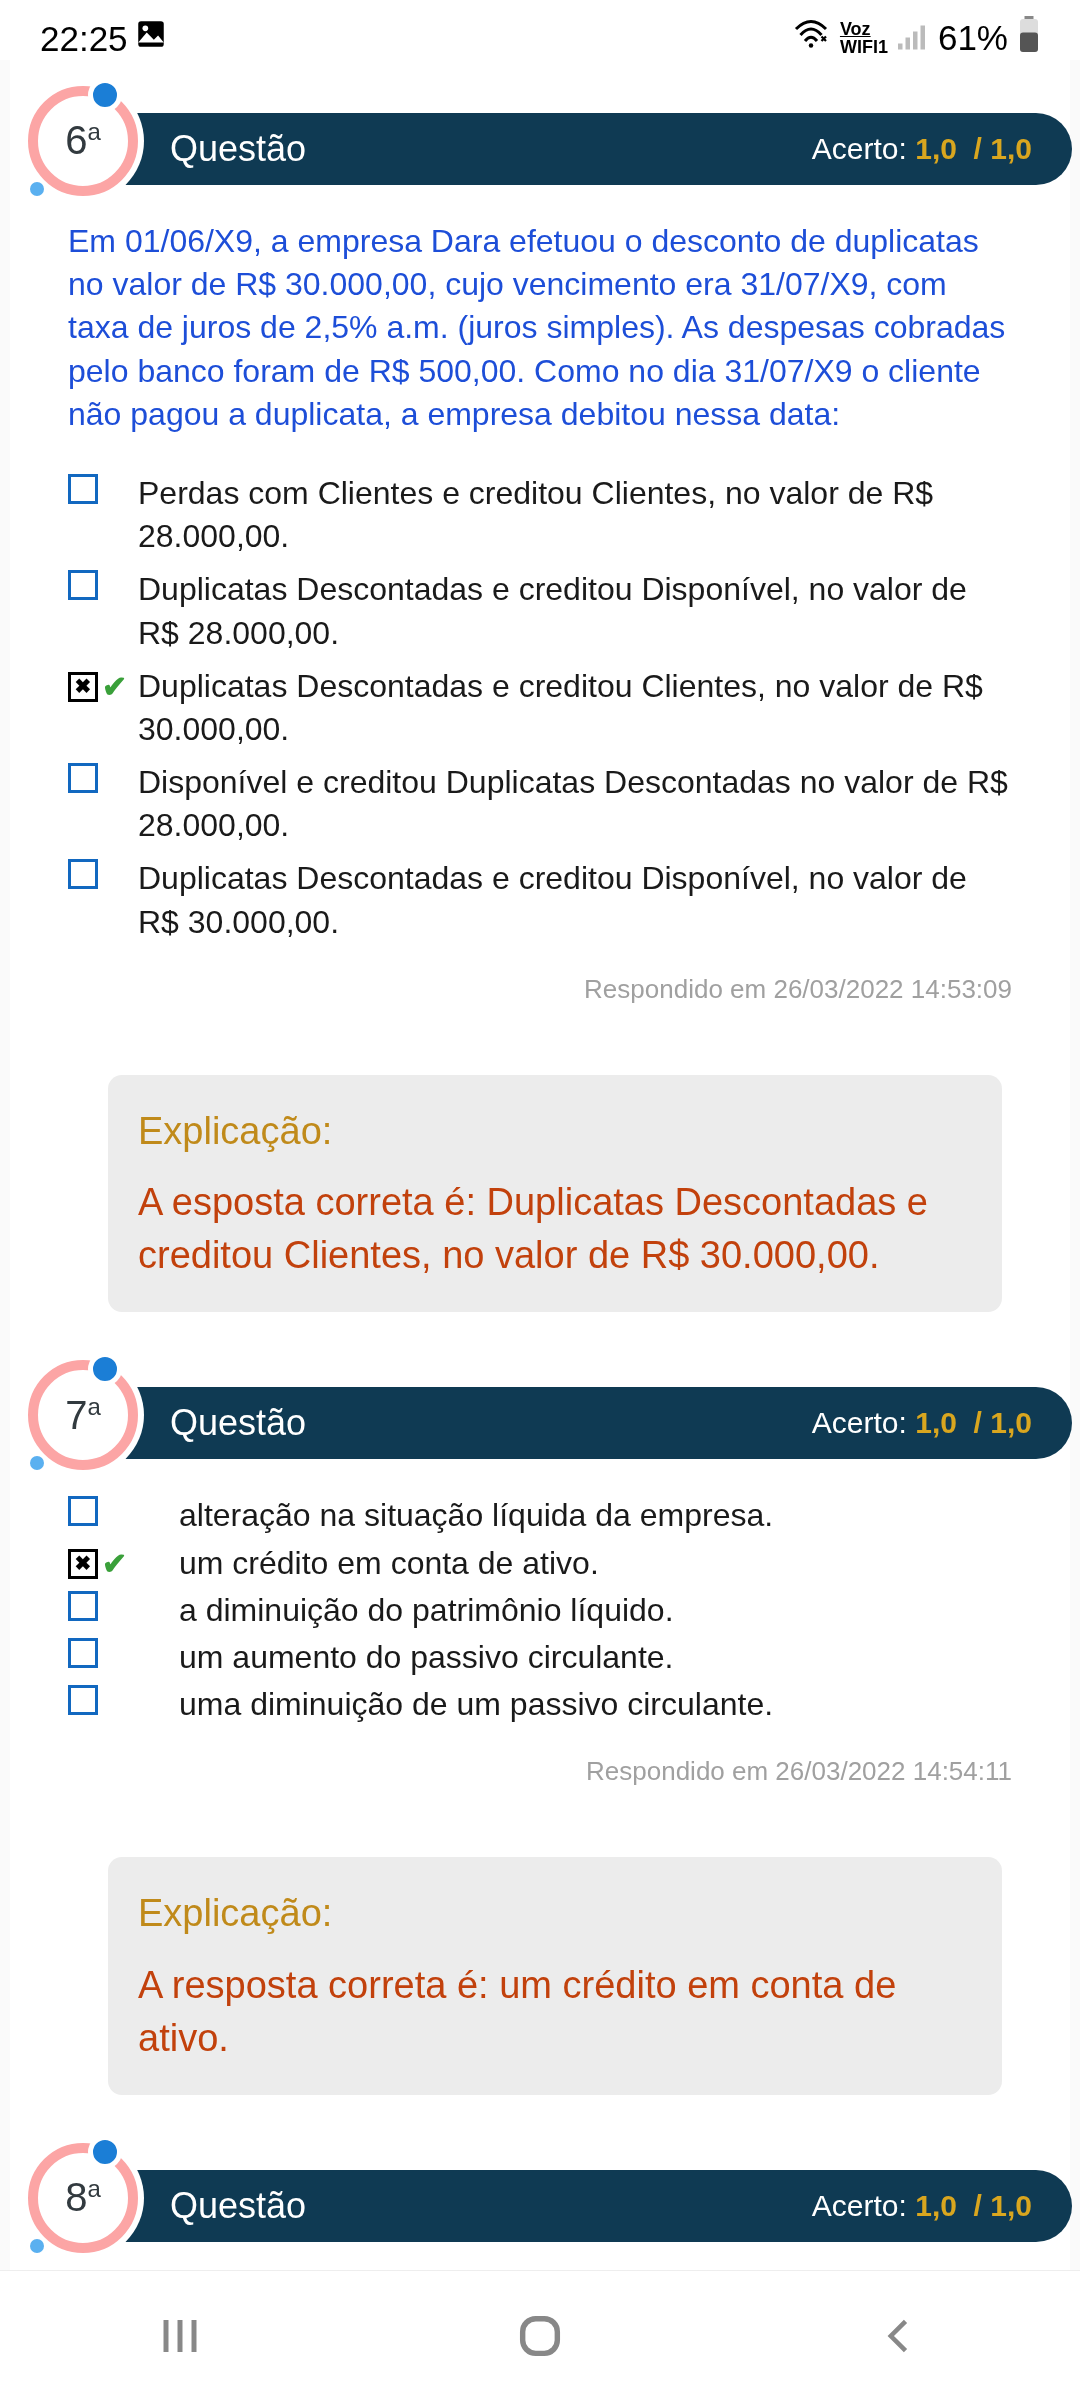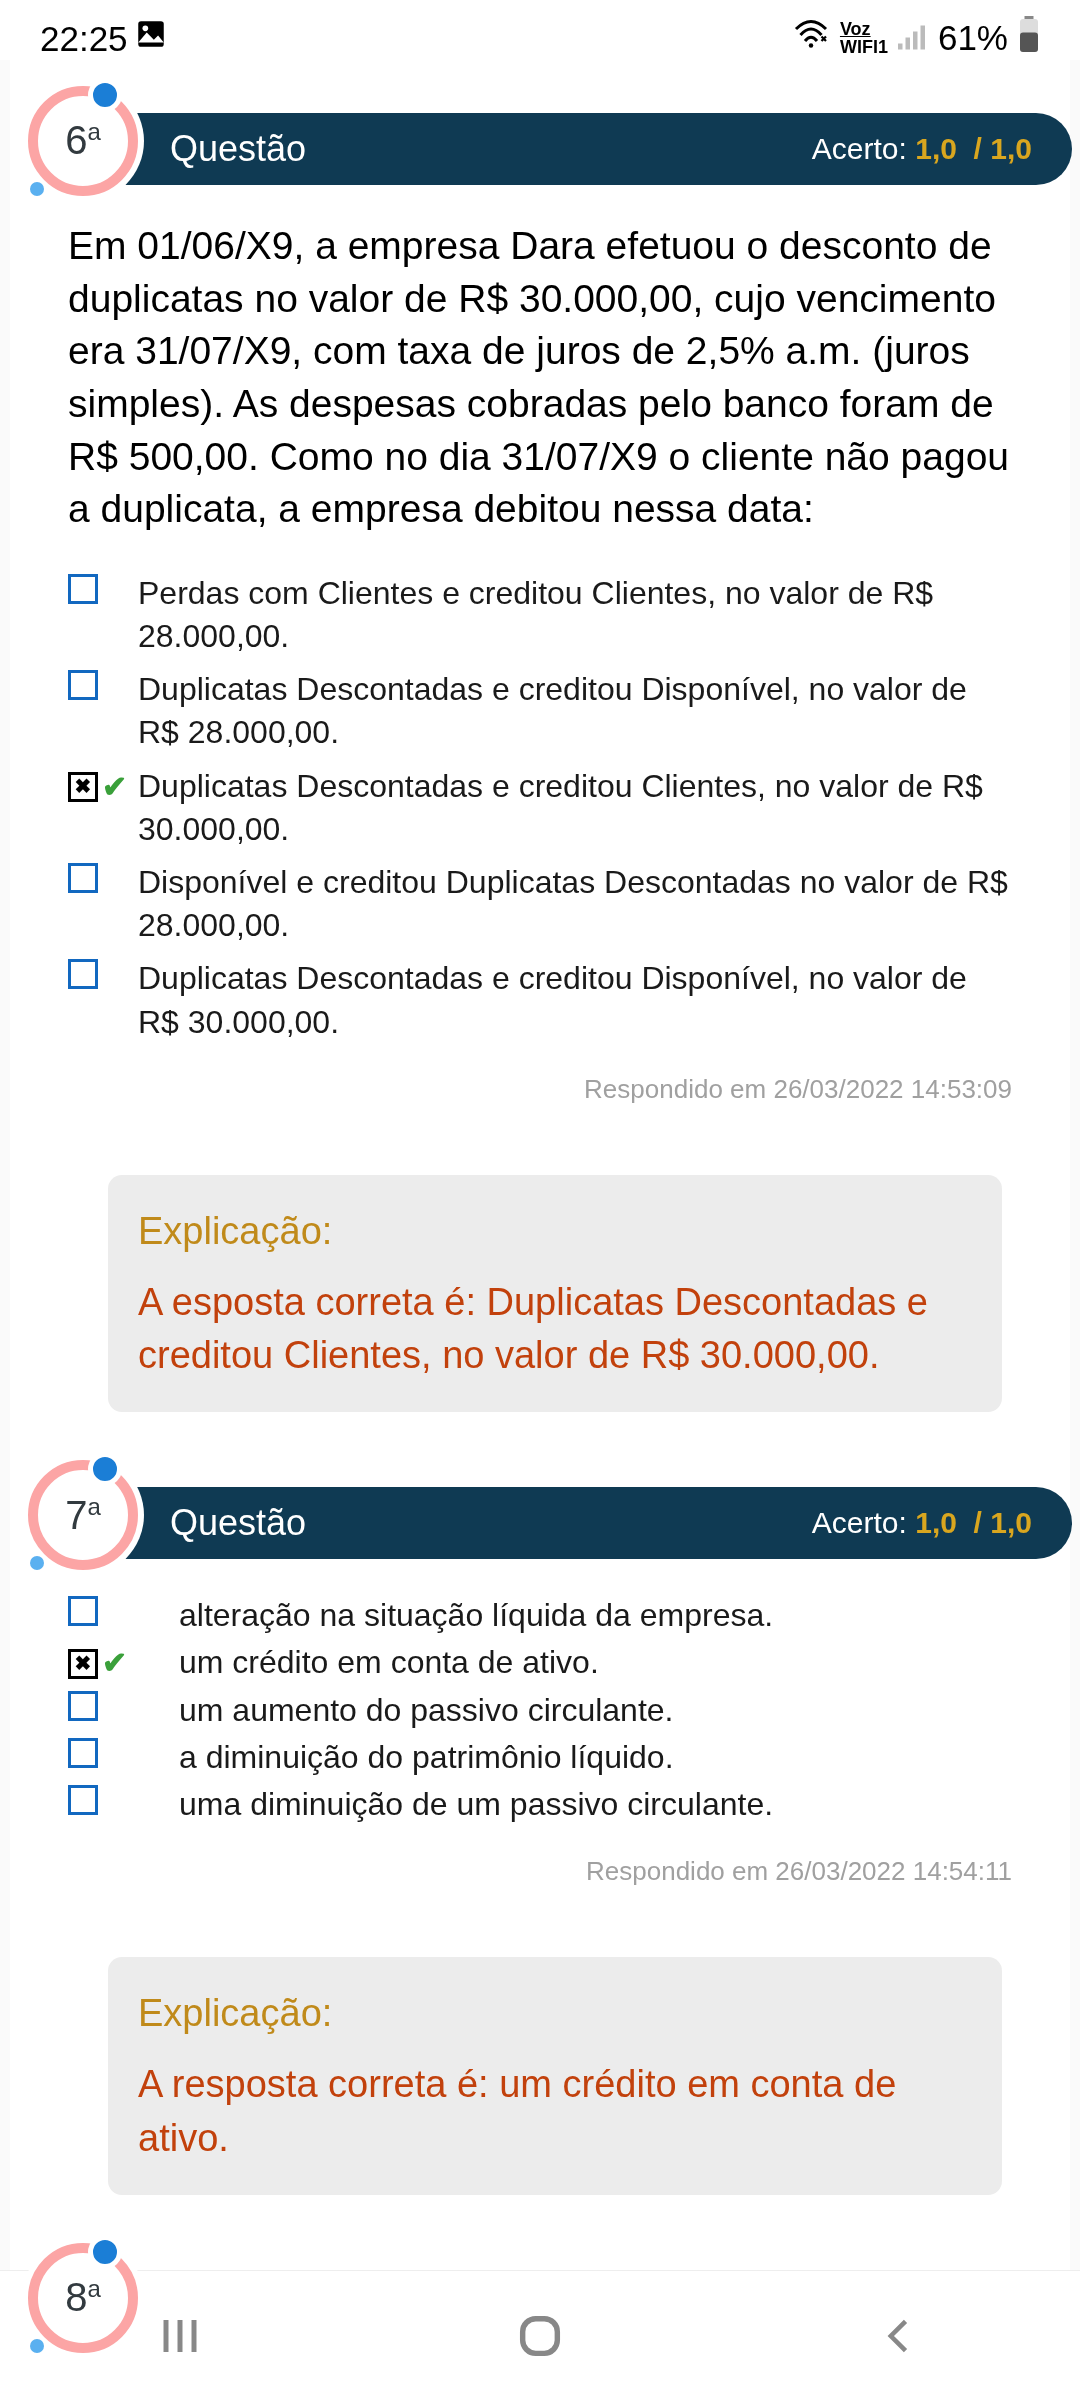--- a/index.html
+++ b/index.html
@@ -31,21 +31,21 @@
   .q-bar {
     flex: 1; margin-left: 70px; background: #0f3a53; color: #fff;
     height: 72px; border-radius: 0 40px 40px 0; display: flex;
     align-items: center; justify-content: space-between; padding: 0 40px 0 92px;
     font-size: 36px;
   }
   .q-bar-title { color: #fff; font-weight: 400; }
   .q-bar-score { font-size: 30px; color: #fff; }
   .q-bar-score .gold { color: #d9a61f; font-weight: 700; }
   .q-body { padding: 30px 60px 10px 60px; }
-  .q-prompt { font-size: 39px; line-height: 1.35; color: #000000; margin-bottom: 36px; }
+  .q-prompt { font-size: 32px; line-height: 1.35; color: #1d4ed8; margin-bottom: 36px; }
   .q-options { display: flex; flex-direction: column; gap: 10px; }
   .q-option { display: flex; align-items: flex-start; font-size: 32px; line-height: 1.35; }
   .q-check-wrap { width: 70px; display: flex; align-items: center; gap: 4px; padding-top: 2px; flex-shrink:0;}
   .q-checkbox {
     width: 30px; height: 30px; border: 3px solid #1268c0; background: #fff;
     display: inline-flex; align-items: center; justify-content: center; flex-shrink: 0;
   }
   .q-checkbox.filled { border-color: #000; }
   .q-checkbox.filled::after { content: "✖"; font-size: 20px; color: #000; font-weight: 700; }
   .q-tick { color: #3aa03a; font-size: 30px; font-weight: 700; }
@@ -205,27 +205,27 @@
           <span class="q-check-wrap">
               <span class="q-checkbox filled"></span>
               <span class="q-tick">✔</span>
             </span>
           <span class="q-option-text">um crédito em conta de ativo.</span>
         </div>
         <div class="q-option">
           <span class="q-check-wrap">
               <span class="q-checkbox"></span>
             </span>
+          <span class="q-option-text">a diminuição do patrimônio líquido.</span>
+        </div>
+        <div class="q-option">
+          <span class="q-check-wrap">
+              <span class="q-checkbox"></span>
+            </span>
           <span class="q-option-text">um aumento do passivo circulante.</span>
-        </div>
-        <div class="q-option">
-          <span class="q-check-wrap">
-              <span class="q-checkbox"></span>
-            </span>
-          <span class="q-option-text">a diminuição do patrimônio líquido.</span>
         </div>
         <div class="q-option">
           <span class="q-check-wrap">
               <span class="q-checkbox"></span>
             </span>
           <span class="q-option-text">uma diminuição de um passivo circulante.</span>
         </div>
       </div>
     </div>
     <div class="q-answered">Respondido em 26/03/2022 14:54:11</div>

